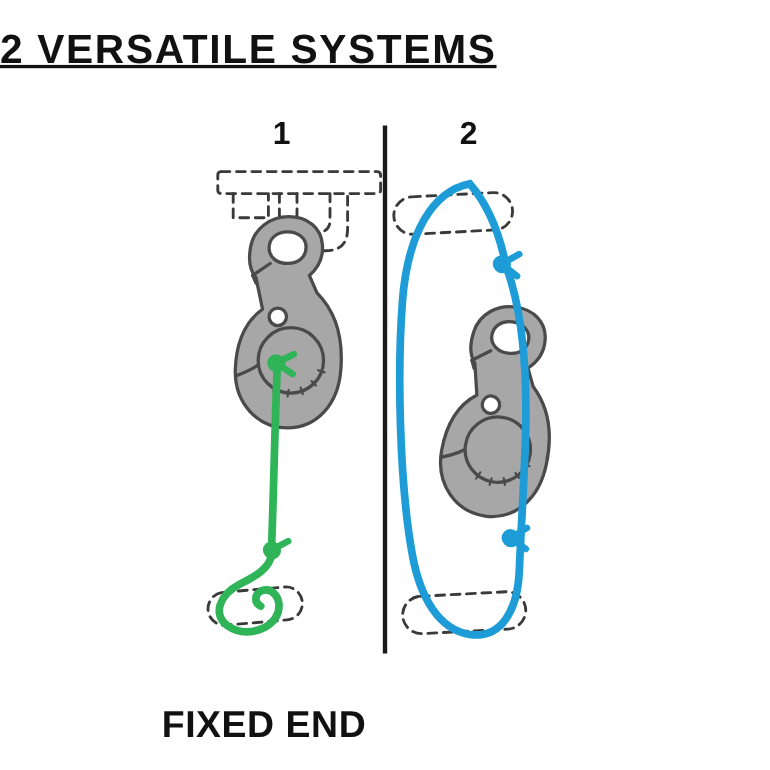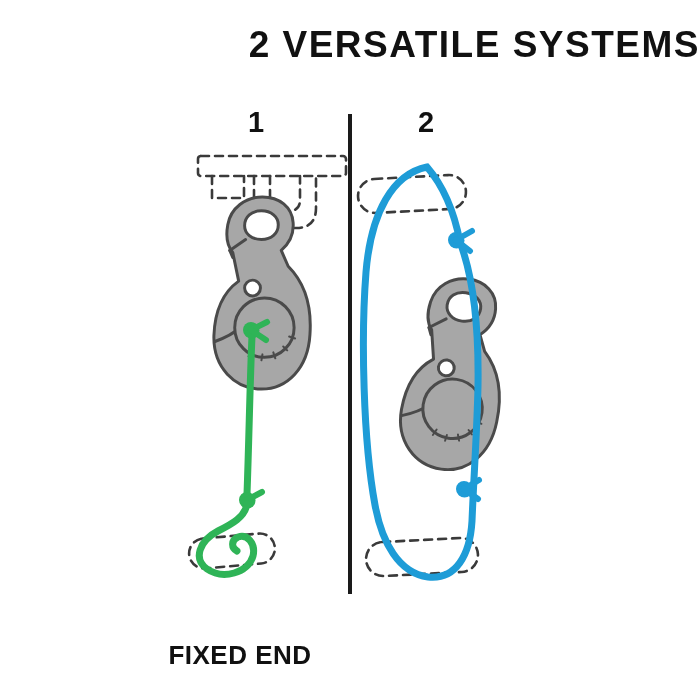--- a/index.html
+++ b/index.html
@@ -1,32 +1,32 @@
 <!DOCTYPE html>
 <html><head>
 <meta charset="utf-8">
 <style>
   html,body{margin:0;padding:0;background:#fff;}
   .canvas{
     position:relative;width:700px;height:700px;background:#ffffff;
     font-family:"Liberation Sans",sans-serif;color:#111;overflow:hidden;
   }
   .title{
-    position:absolute;left:0;right:0;top:24px;text-align:right;
-    font-size:37px;font-weight:bold;letter-spacing:1.5px;
+    position:absolute;left:0;right:0;top:24px;text-align:left;
+    font-size:37px;font-weight:bold;letter-spacing:1.5px;text-decoration:underline;
   }
   .num{
     position:absolute;top:106px;width:100px;text-align:center;
     font-size:29px;font-weight:bold;
   }
   .num-1{left:206px;}
   .num-2{left:376px;}
   .lbl{
     position:absolute;top:640px;text-align:center;
-    font-size:26px;font-weight:bold;letter-spacing:0.5px;
+    font-size:34px;font-weight:bold;letter-spacing:0.5px;
   }
   .lbl-fixed{left:120px;width:240px;}
   .lbl-loop{left:377px;width:130px;}
   svg{position:absolute;left:0;top:0;}
 </style>
 </head>
 <body>
 
 <div class="canvas">
 

